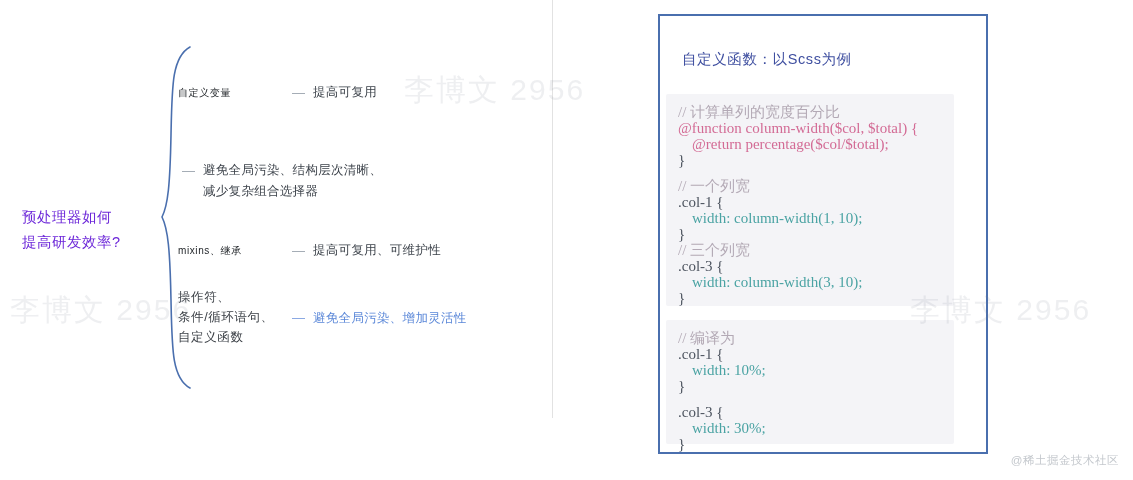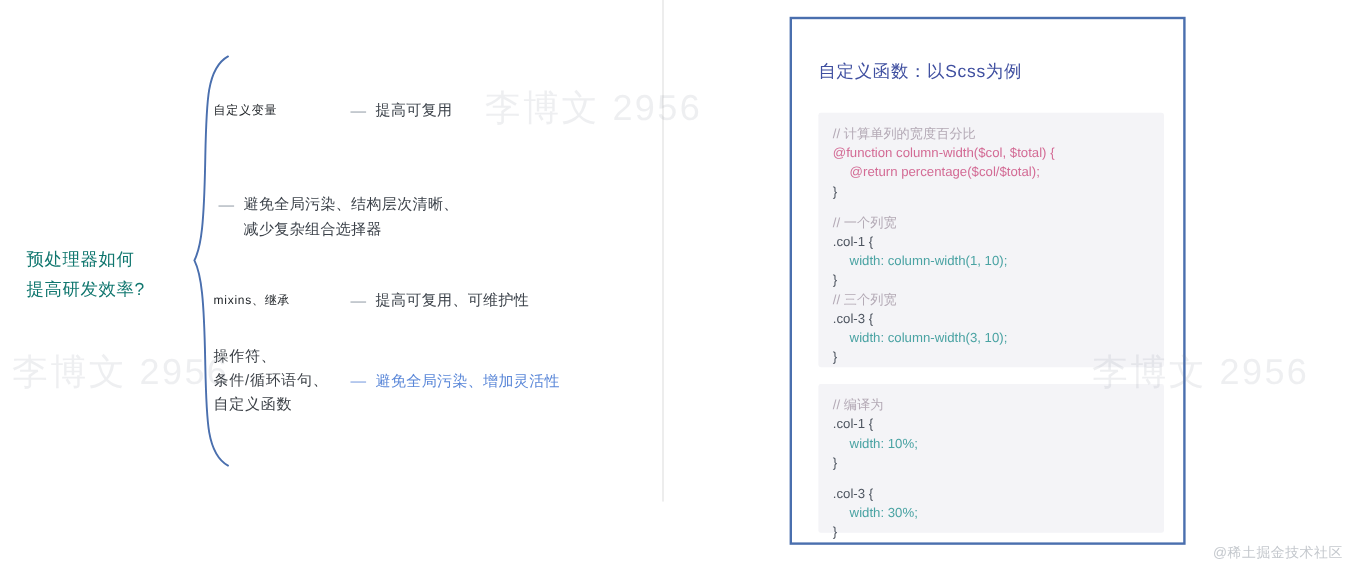--- a/index.html
+++ b/index.html
@@ -25,21 +25,21 @@
     left: 0; top: 0;
     width: 550px; height: 480px;
   }
   .root-label {
     position: absolute;
     left: 22px;
     top: 205px;
     width: 145px;
     font-size: 14.5px;
     line-height: 25px;
-    color: #0f766e;
+    color: #6d28d9;
     letter-spacing: 0.5px;
   }
   .brace {
     position: absolute;
     left: 160px;
     top: 45px;
     width: 34px;
     height: 345px;
   }
   .brace svg { display: block; }
@@ -107,28 +107,28 @@
   .right-title {
     position: absolute;
     left: 22px;
     top: 34px;
     font-size: 14.5px;
     color: #3f4fa0;
     letter-spacing: 0.6px;
   }
   .code-card {
     position: absolute;
-    left: 22px;
+    left: 6px;
     width: 288px;
     background: #f4f4f7;
     border-radius: 2px;
     padding: 10px 12px 12px 12px;
     box-sizing: border-box;
-    font-family: Liberation Sans, sans-serif;
-    font-size: 11px;
+    font-family: Liberation Serif, serif;
+    font-size: 15px;
     line-height: 16px;
     color: #4e5560;
   }
   #card1 { top: 78px; height: 212px; }
   #card2 { top: 304px; height: 124px; }
   .cmt { color: #b3a9b5; }
   .kw { color: #d36b95; }
   .fn { color: #4e5560; }
   .sel { color: #4e5560; text-align: right; }
   .val { color: #4aa3a3; }

